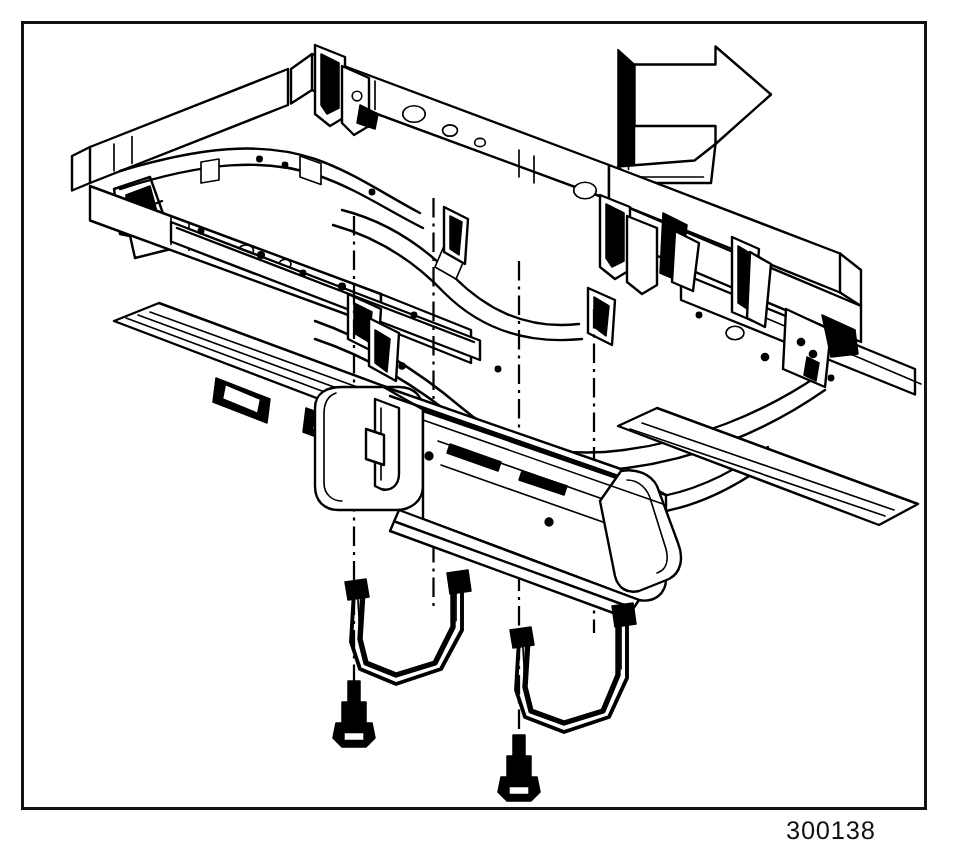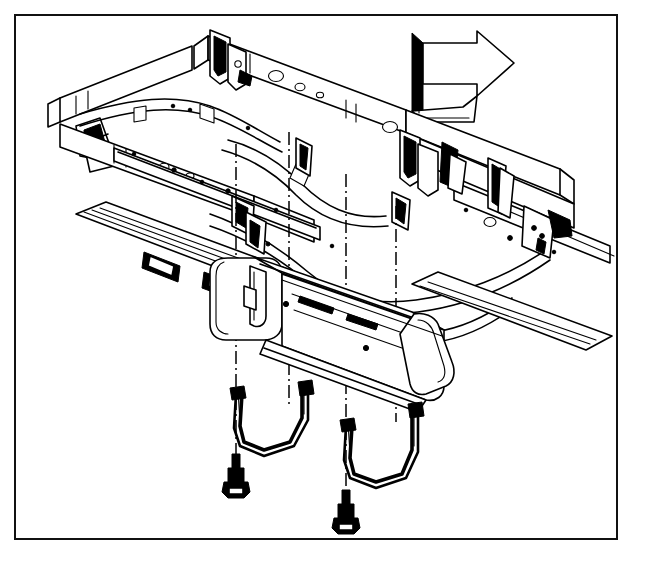--- a/index.html
+++ b/index.html
@@ -252,13 +252,14 @@
     <g>
       <circle cx="120" cy="140" r="1.8" class="fk"></circle>
       <circle cx="188" cy="168" r="1.8" class="fk"></circle>
       <circle cx="262" cy="196" r="1.8" class="fk"></circle>
       <circle cx="318" cy="232" r="1.8" class="fk"></circle>
       <circle cx="452" cy="196" r="1.8" class="fk"></circle>
       <circle cx="540" cy="238" r="1.8" class="fk"></circle>
     </g>
   </svg>
 
+  <div id="figure-number">300138</div>
 </div>
 
 </body></html>

